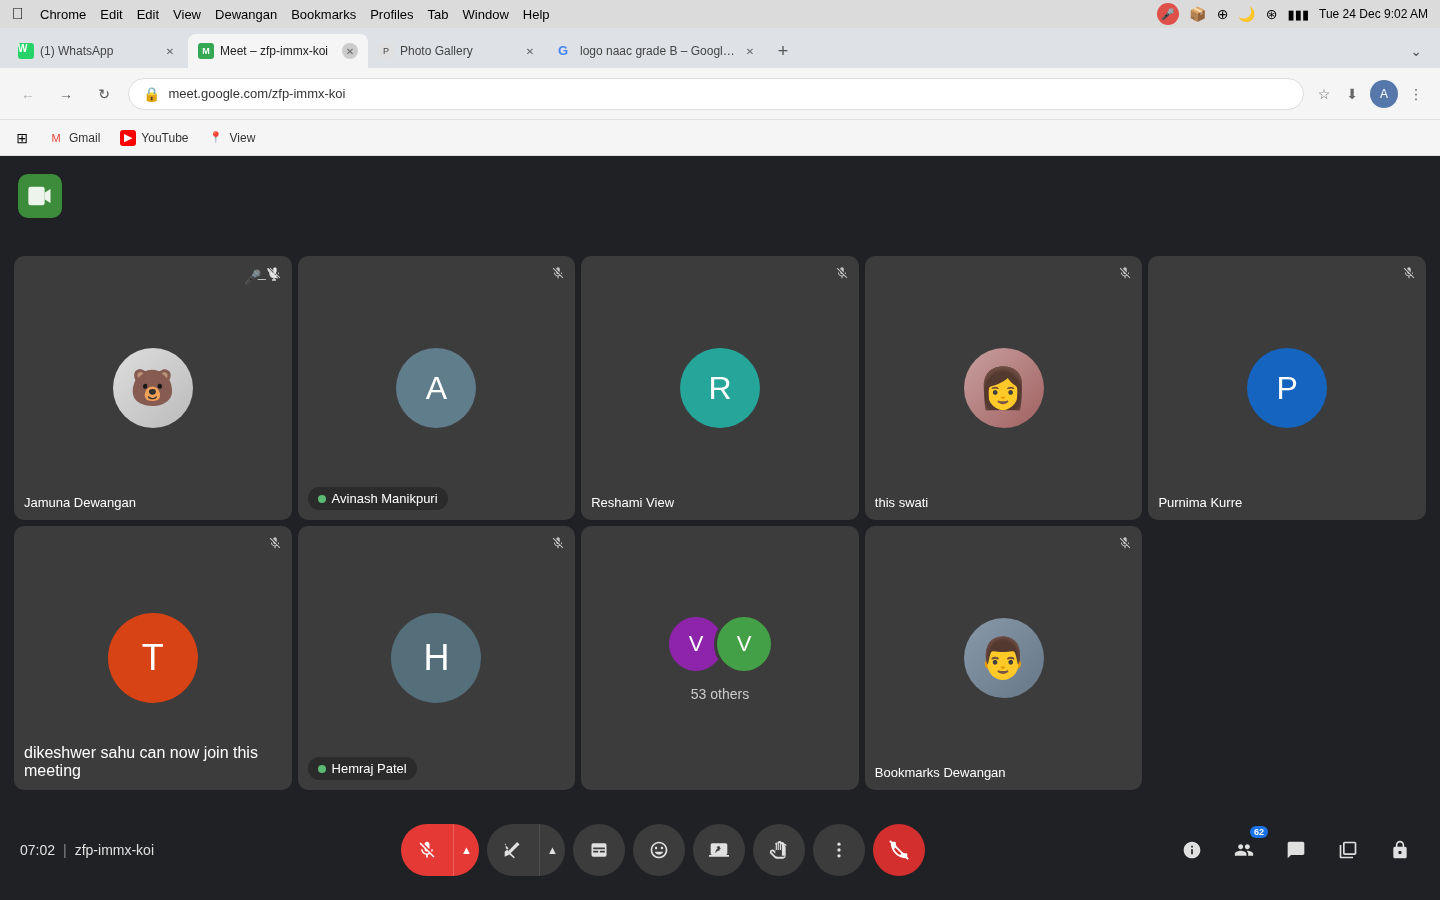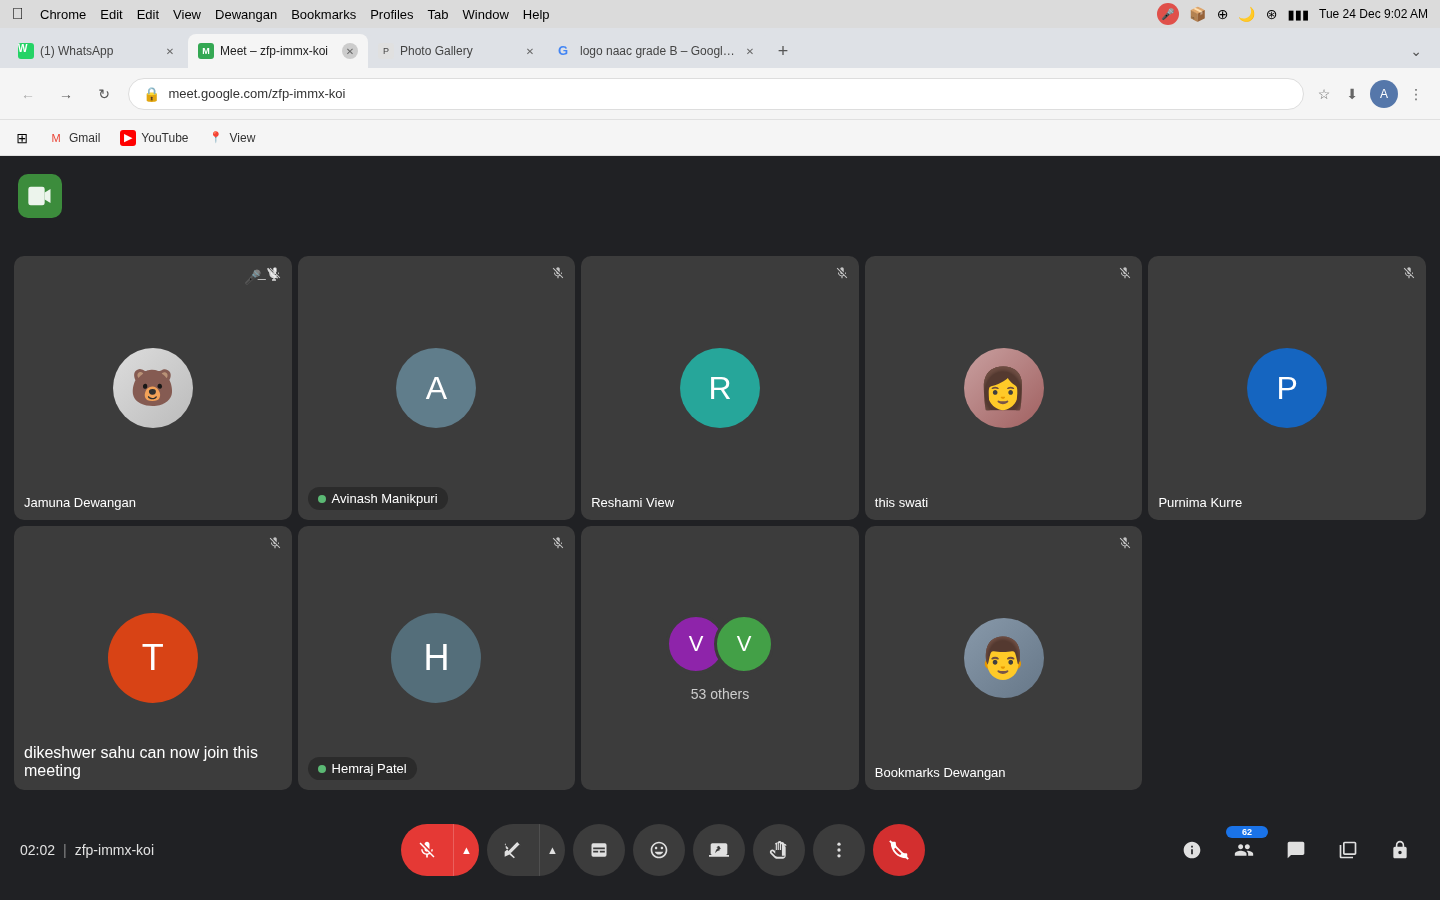--- a/index.html
+++ b/index.html
@@ -253,21 +253,21 @@
       color: #e0e0e0; font-size: 18px; cursor: pointer;
       position: relative;
     }
     .badge-count {
       position: absolute;
       top: -4px; right: -4px;
       background: #1a73e8;
       color: white;
       font-size: 9px;
       border-radius: 10px;
-      padding: 1px 16px;
+      padding: 1px 4px;
       font-weight: bold;
     }
 
     
     .mic-group {
       display: flex; align-items: center;
       background: #e53935;
       border-radius: 26px;
       height: 52px;
       overflow: hidden;
@@ -538,21 +538,21 @@
               <path d="M19 11h-1.7c0 .74-.16 1.43-.43 2.05l1.23 1.23c.56-.98.9-2.09.9-3.28zm-4.02.17c0-.06.02-.11.02-.17V5c0-1.66-1.34-3-3-3S9 3.34 9 5v.18l5.98 5.99zM4.27 3L3 4.27l6.01 6.01V11c0 1.66 1.33 3 2.99 3 .22 0 .44-.03.65-.08l1.66 1.66c-.71.33-1.5.52-2.31.52-2.76 0-5.3-2.1-5.3-5.1H5c0 3.41 2.72 6.23 6 6.72V21h2v-3.28c.91-.13 1.77-.45 2.54-.9L19.73 21 21 19.73 4.27 3z"></path>
             </svg>
         </div>
         <span class="participant-name">Bookmarks Dewangan</span>
       </div>
 
     </div>
 
     <div class="bottom-bar">
       <div class="bottom-time">
-        <span>02:02</span>
+        <span>07:02</span>
         <span style="opacity:0.5;">|</span>
         <span>zfp-immx-koi</span>
       </div>
 
       <div class="bottom-controls">
 
         <div class="mic-group">
           <div class="main-part">
             <svg width="20" height="20" viewBox="0 0 24 24" fill="white">
                 <path d="M19 11h-1.7c0 .74-.16 1.43-.43 2.05l1.23 1.23c.56-.98.9-2.09.9-3.28zm-4.02.17c0-.06.02-.11.02-.17V5c0-1.66-1.34-3-3-3S9 3.34 9 5v.18l5.98 5.99zM4.27 3L3 4.27l6.01 6.01V11c0 1.66 1.33 3 2.99 3 .22 0 .44-.03.65-.08l1.66 1.66c-.71.33-1.5.52-2.31.52-2.76 0-5.3-2.1-5.3-5.1H5c0 3.41 2.72 6.23 6 6.72V21h2v-3.28c.91-.13 1.77-.45 2.54-.9L19.73 21 21 19.73 4.27 3z"></path>

